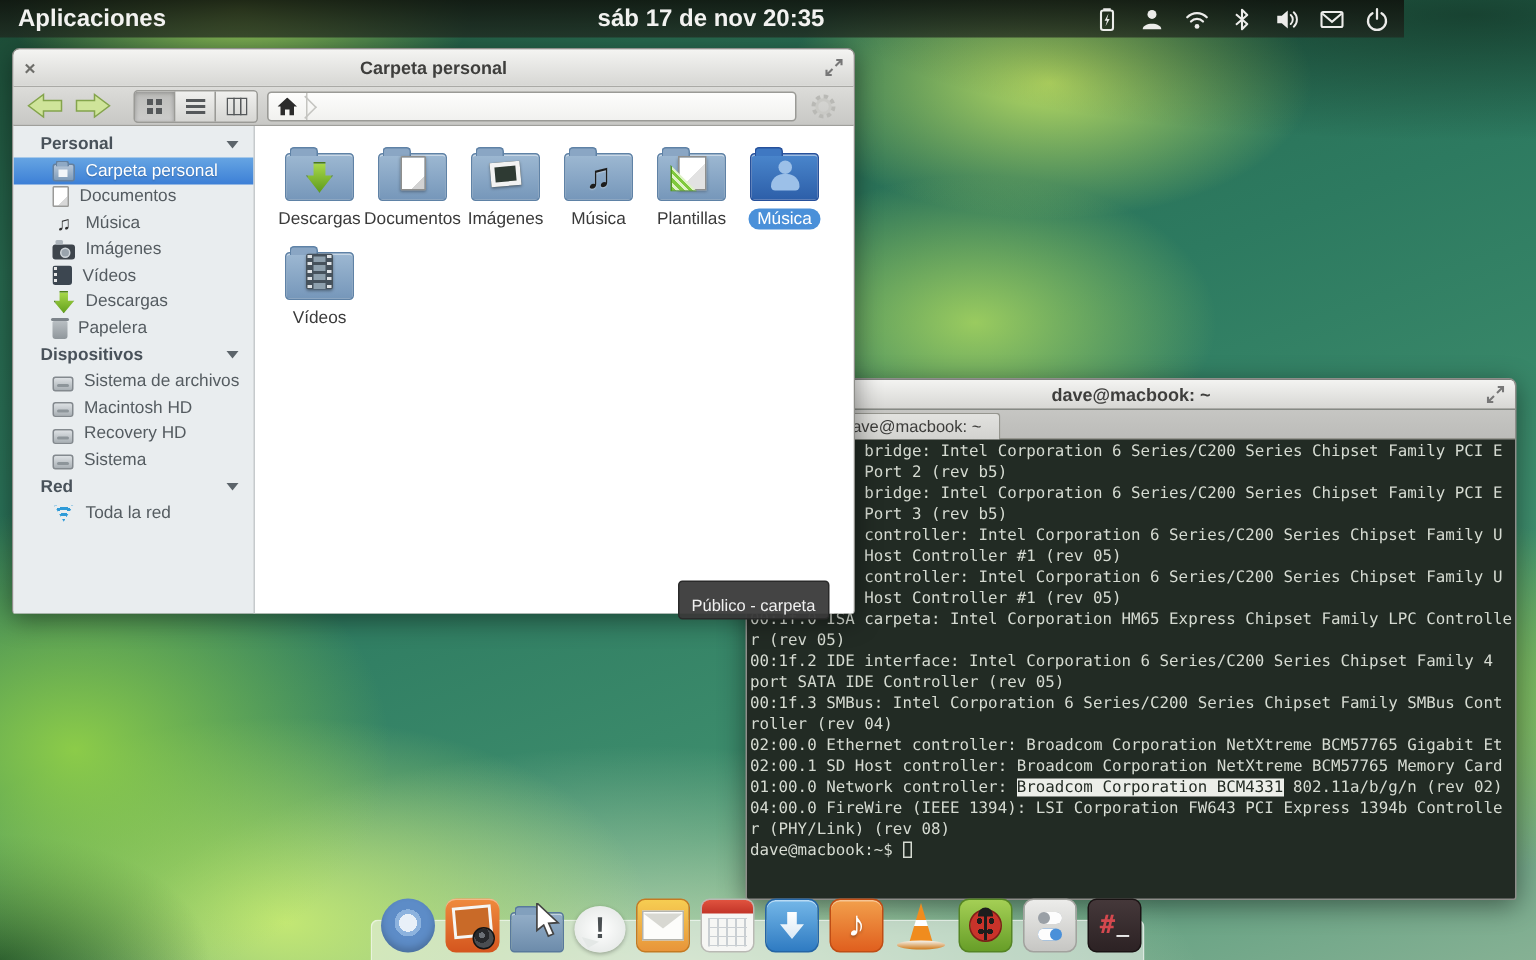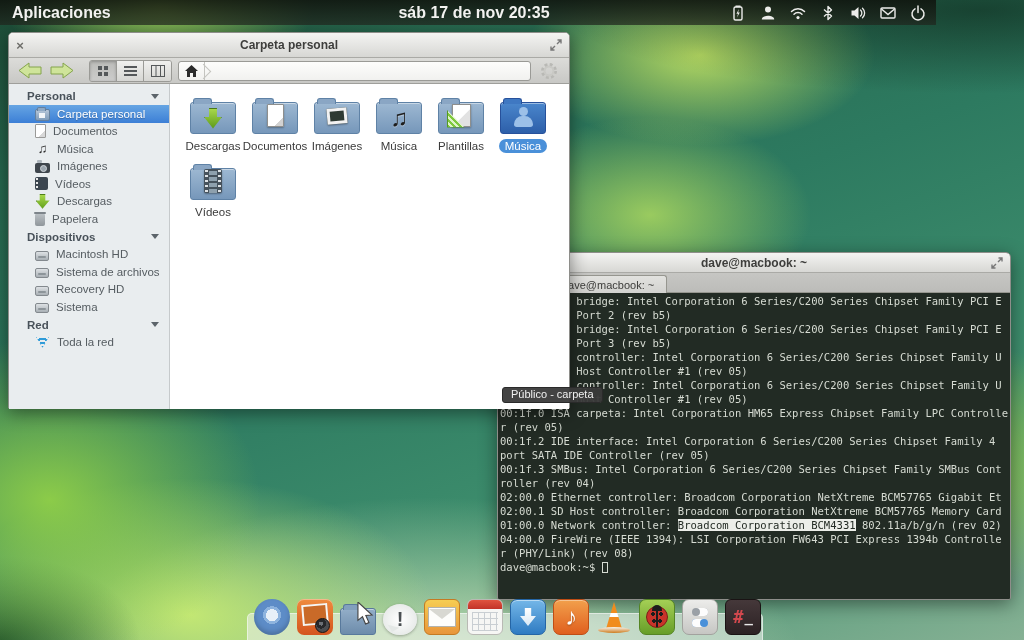--- a/index.html
+++ b/index.html
@@ -125,22 +125,22 @@
     background:repeating-linear-gradient(45deg,#7fc93d 0 2px,#dff2c8 2px 4px); clip-path:polygon(0 100%,100% 100%,0 0); border:1px solid #559922; }
   .em-public { width:20px; height:20px; margin-top:-2px; }
   .em-public::before { content:""; position:absolute; left:6px; top:0; width:9px; height:9px; border-radius:50%; background:#9cc0e8; }
   .em-public::after { content:""; position:absolute; left:1px; top:9px; width:19px; height:11px; border-radius:9px 9px 3px 3px; background:#9cc0e8; }
   .em-video { width:18px; height:24px; margin-top:-7px; background:#46525c; border-radius:2px; box-shadow:0 1px 2px rgba(0,0,0,.35);
     background-image:repeating-linear-gradient(#dfe3e6 0 2px, transparent 2px 5px),
                      repeating-linear-gradient(#dfe3e6 0 2px, transparent 2px 5px),
                      repeating-linear-gradient(#8ea0ad 0 4px, #46525c 4px 6px);
     background-size:3px 100%,3px 100%,8px 100%; background-repeat:no-repeat; background-position:1px 1px,14px 1px,5px 2px; }
 
-  .tooltip { position:absolute; left:502px; top:387px; z-index:15; background:rgba(58,58,58,.95);
-    border:1px solid #2a2a2a; color:#f0f0f0; font-size:11px; padding:0 8px 2px; border-radius:3px; }
+  .tooltip { position:absolute; left:452px; top:387px; z-index:15; background:rgba(58,58,58,.95);
+    border:1px solid #2a2a2a; color:#f0f0f0; font-size:11px; padding:10px 8px 2px; border-radius:3px; }
 
   
   #terminal-window { left:497px; top:252px; width:514px; height:348px; z-index:5; background:#222b24; }
   #terminal-window .titlebar { height:20px; }
   #terminal-window .maximize-btn { top:3px; }
   .tabbar { height:20px; background:linear-gradient(#c6c6c3,#bcbcb9); border-bottom:1px solid #96968f; position:relative; }
   .tab { position:absolute; left:51px; top:2px; height:18px; padding:0 12px; background:linear-gradient(#dedesb,#d4d4d1);
     background:linear-gradient(#e2e2df,#d2d2cf); border:1px solid #96968f; border-bottom:none; border-radius:3px 3px 0 0;
     font-size:11px; color:#3c3c3a; display:flex; align-items:center; }
   .term-body { height:307px; padding:1px 0 0 2px; overflow:hidden;
@@ -382,25 +382,25 @@
         <div class="sb-item">
           <span class="si icon-trash"></span>
           <span class="sb-label">Papelera</span>
         </div>
         <div class="sb-header">
           <span>Dispositivos</span>
           <span class="sb-expander"></span>
         </div>
         <div class="sb-item">
           <span class="si icon-drive"></span>
+          <span class="sb-label">Sistema de archivos</span>
+        </div>
+        <div class="sb-item">
+          <span class="si icon-drive"></span>
           <span class="sb-label">Macintosh HD</span>
-        </div>
-        <div class="sb-item">
-          <span class="si icon-drive"></span>
-          <span class="sb-label">Sistema de archivos</span>
         </div>
         <div class="sb-item">
           <span class="si icon-drive"></span>
           <span class="sb-label">Recovery HD</span>
         </div>
         <div class="sb-item">
           <span class="si icon-drive"></span>
           <span class="sb-label">Sistema</span>
         </div>
         <div class="sb-header">

